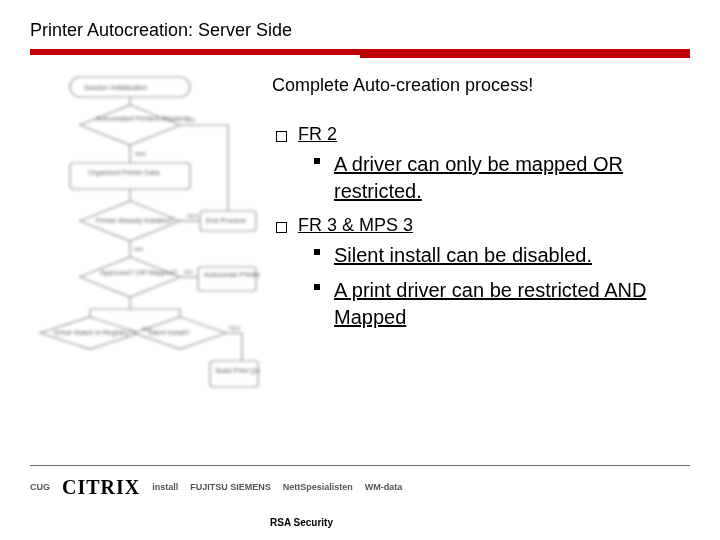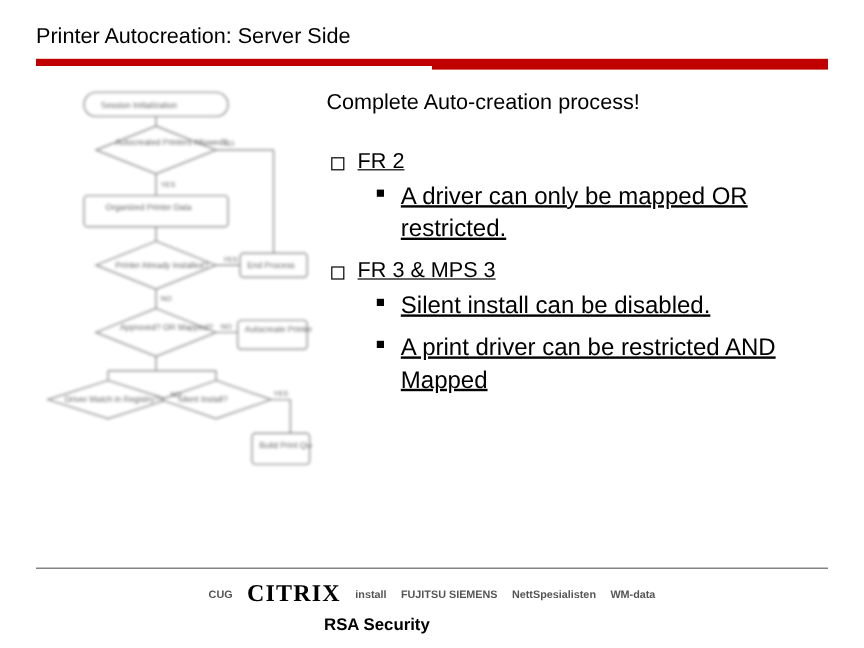--- a/index.html
+++ b/index.html
@@ -16,24 +16,24 @@
   .right { flex: 1; }
   .subtitle { font-size: 18px; font-weight: 400; margin: 2px 0 28px 0; }
   ul.l1 { list-style: none; padding-left: 0; text-decoration: underline; }
   ul.l1 > li { position: relative; padding-left: 26px; font-size: 18px; margin-bottom: 8px; }
   ul.l1 > li::before { content: ""; position: absolute; left: 4px; top: 7px; width: 9px; height: 9px; border: 1.5px solid #000; }
   ul.l2 { list-style: none; padding-left: 10px; margin-top: 6px; margin-bottom: 10px; }
   ul.l2 > li { position: relative; padding-left: 26px; font-size: 20px; line-height: 1.35; margin-bottom: 8px; }
   ul.l2 > li::before { content: ""; position: absolute; left: 6px; top: 7px; width: 6px; height: 6px; background: #000; }
   .footer { position: absolute; bottom: 12px; left: 30px; right: 30px; }
   .hr { height: 1px; background: #666; margin-bottom: 6px; }
-  .logos { display: flex; align-items: center; gap: 12px; height: 30px; justify-content: center; }
+  .logos { display: flex; align-items: center; gap: 12px; height: 30px; }
   .logo { font-size: 9px; color: #555; font-weight: 700; }
   .logo.citrix { font-family: Georgia, serif; font-size: 20px; color: #000; letter-spacing: 1px; }
-  .rsa { font-size: 14px; font-weight: 700; margin-top: 2px; margin-left: 240px; }
+  .rsa { font-size: 10px; font-weight: 700; margin-top: 15px; margin-left: 240px; }
 </style>
 </head>
 <body>
 
 <div class="slide">
   <div class="title">Printer Autocreation: Server Side</div>
   <div class="redbar">
     <div class="thick"></div>
       <div class="thin"></div>
   </div>

